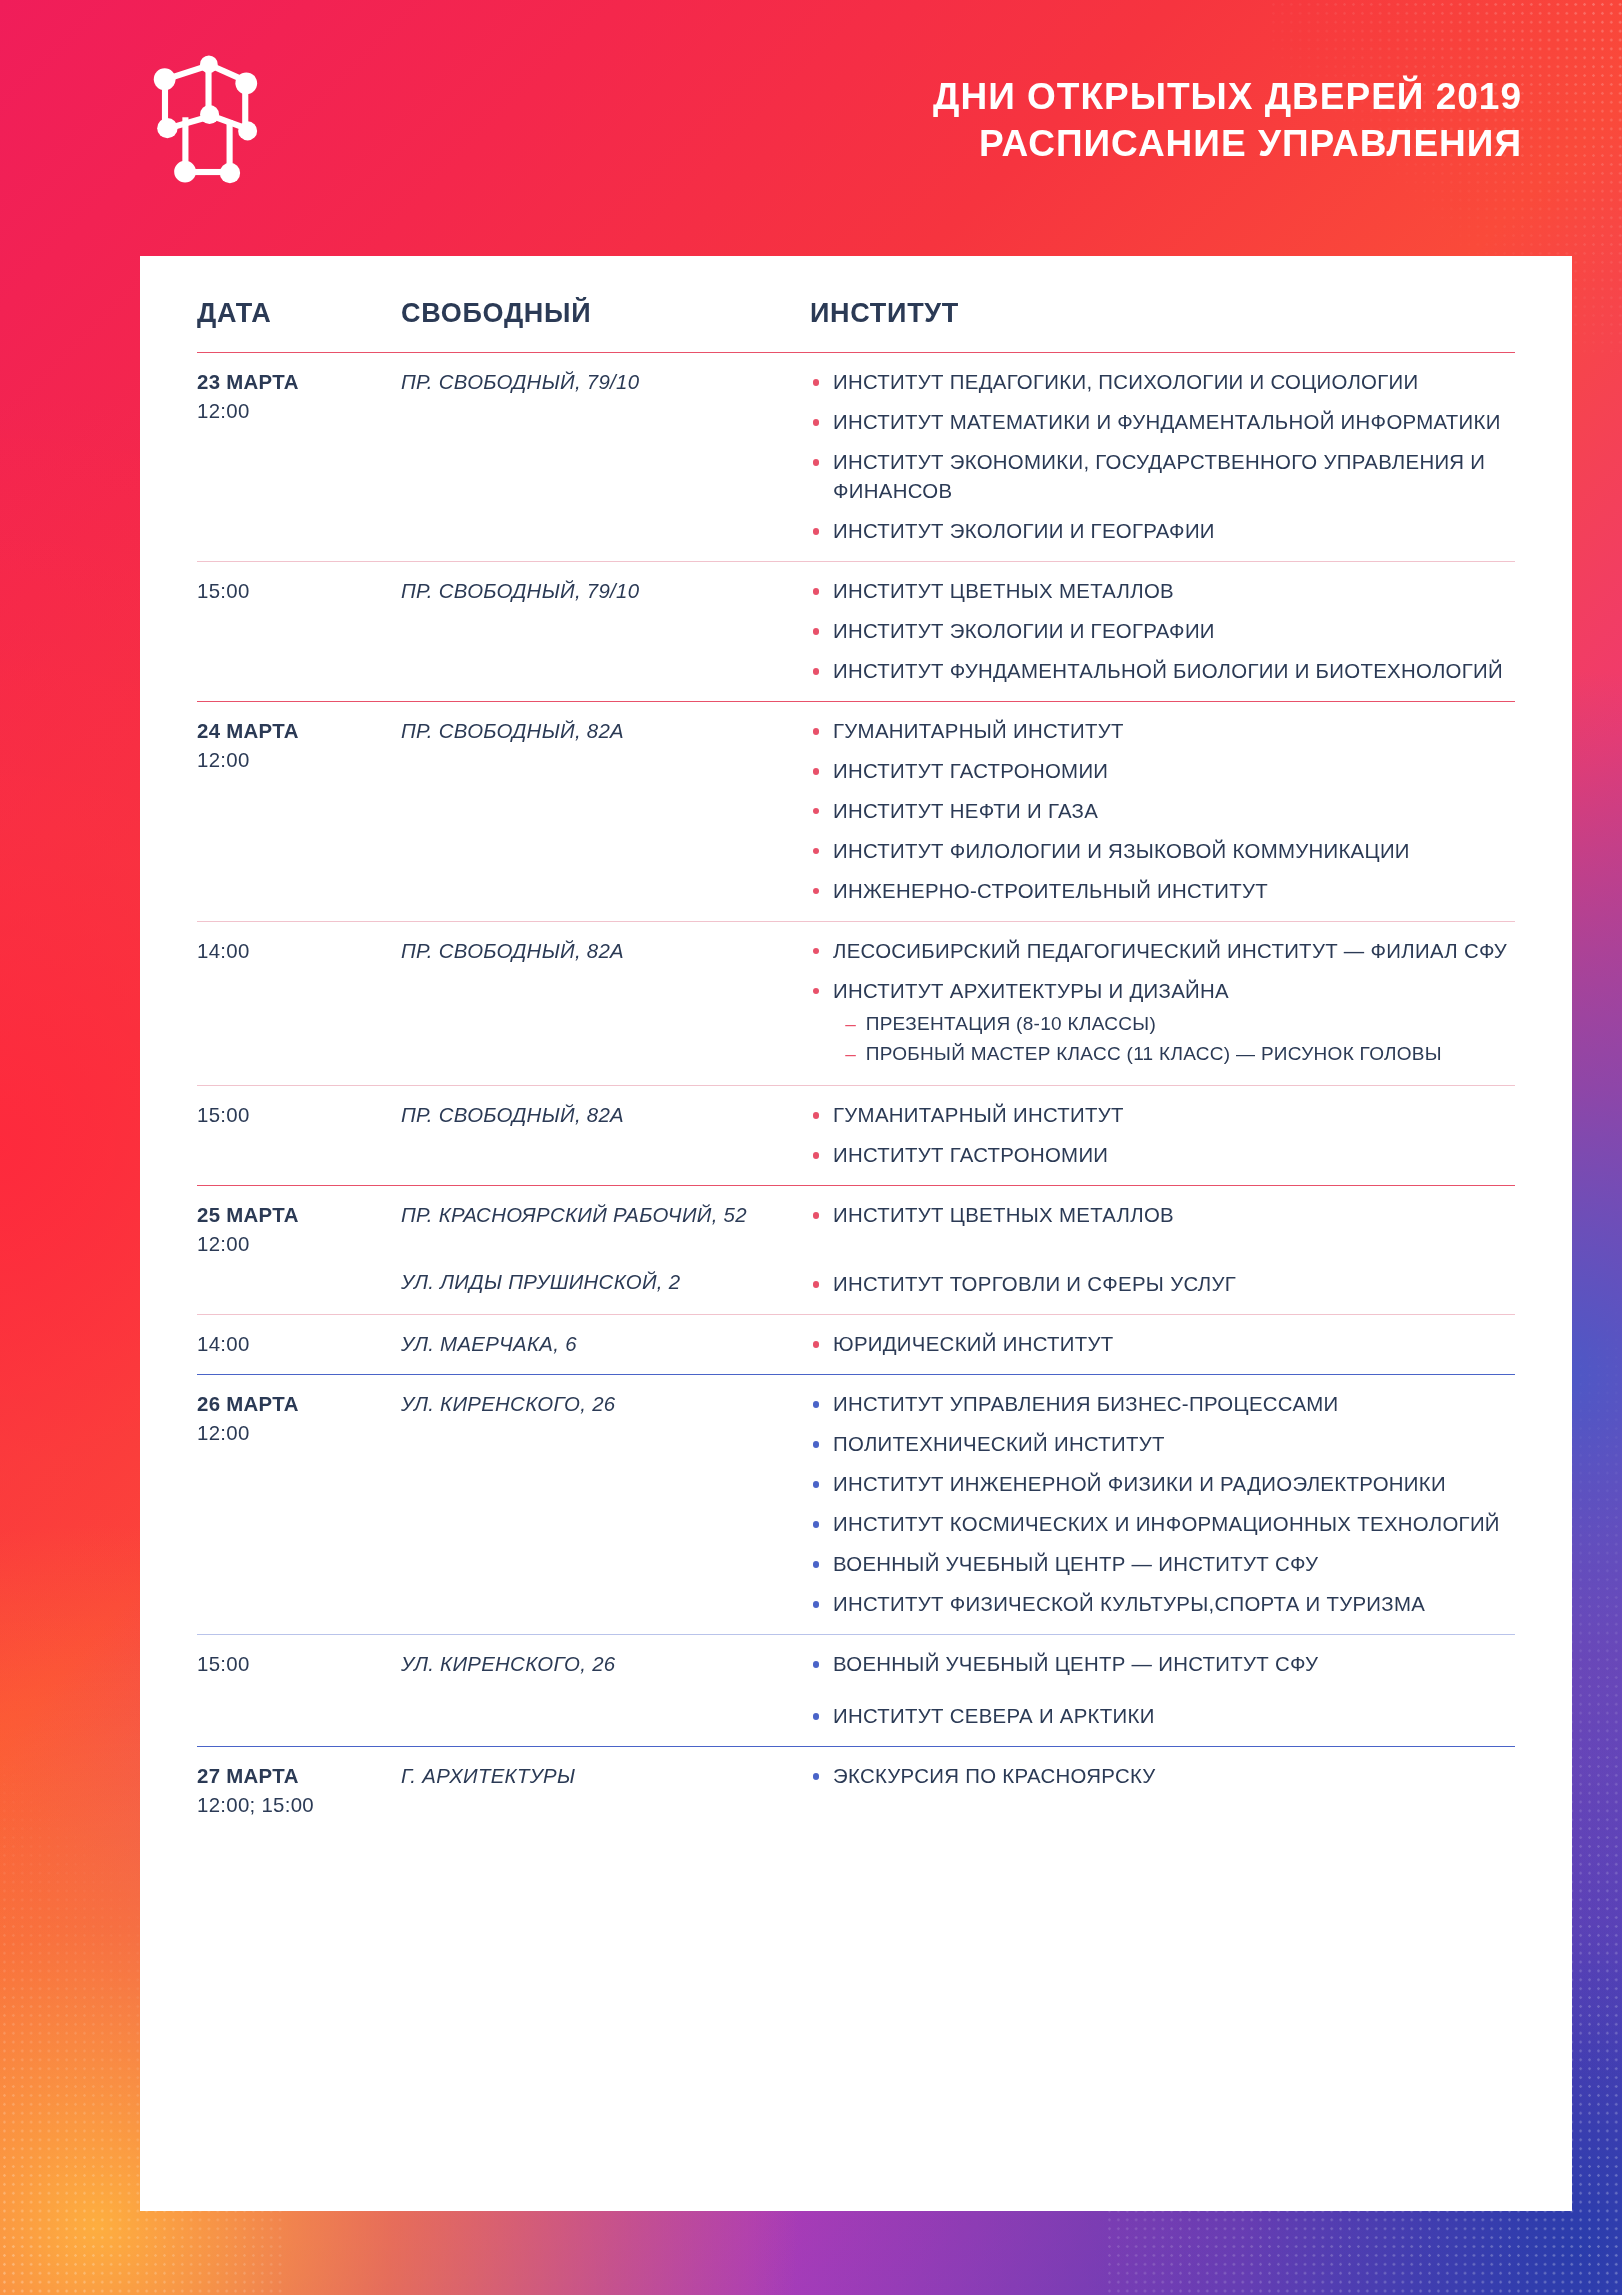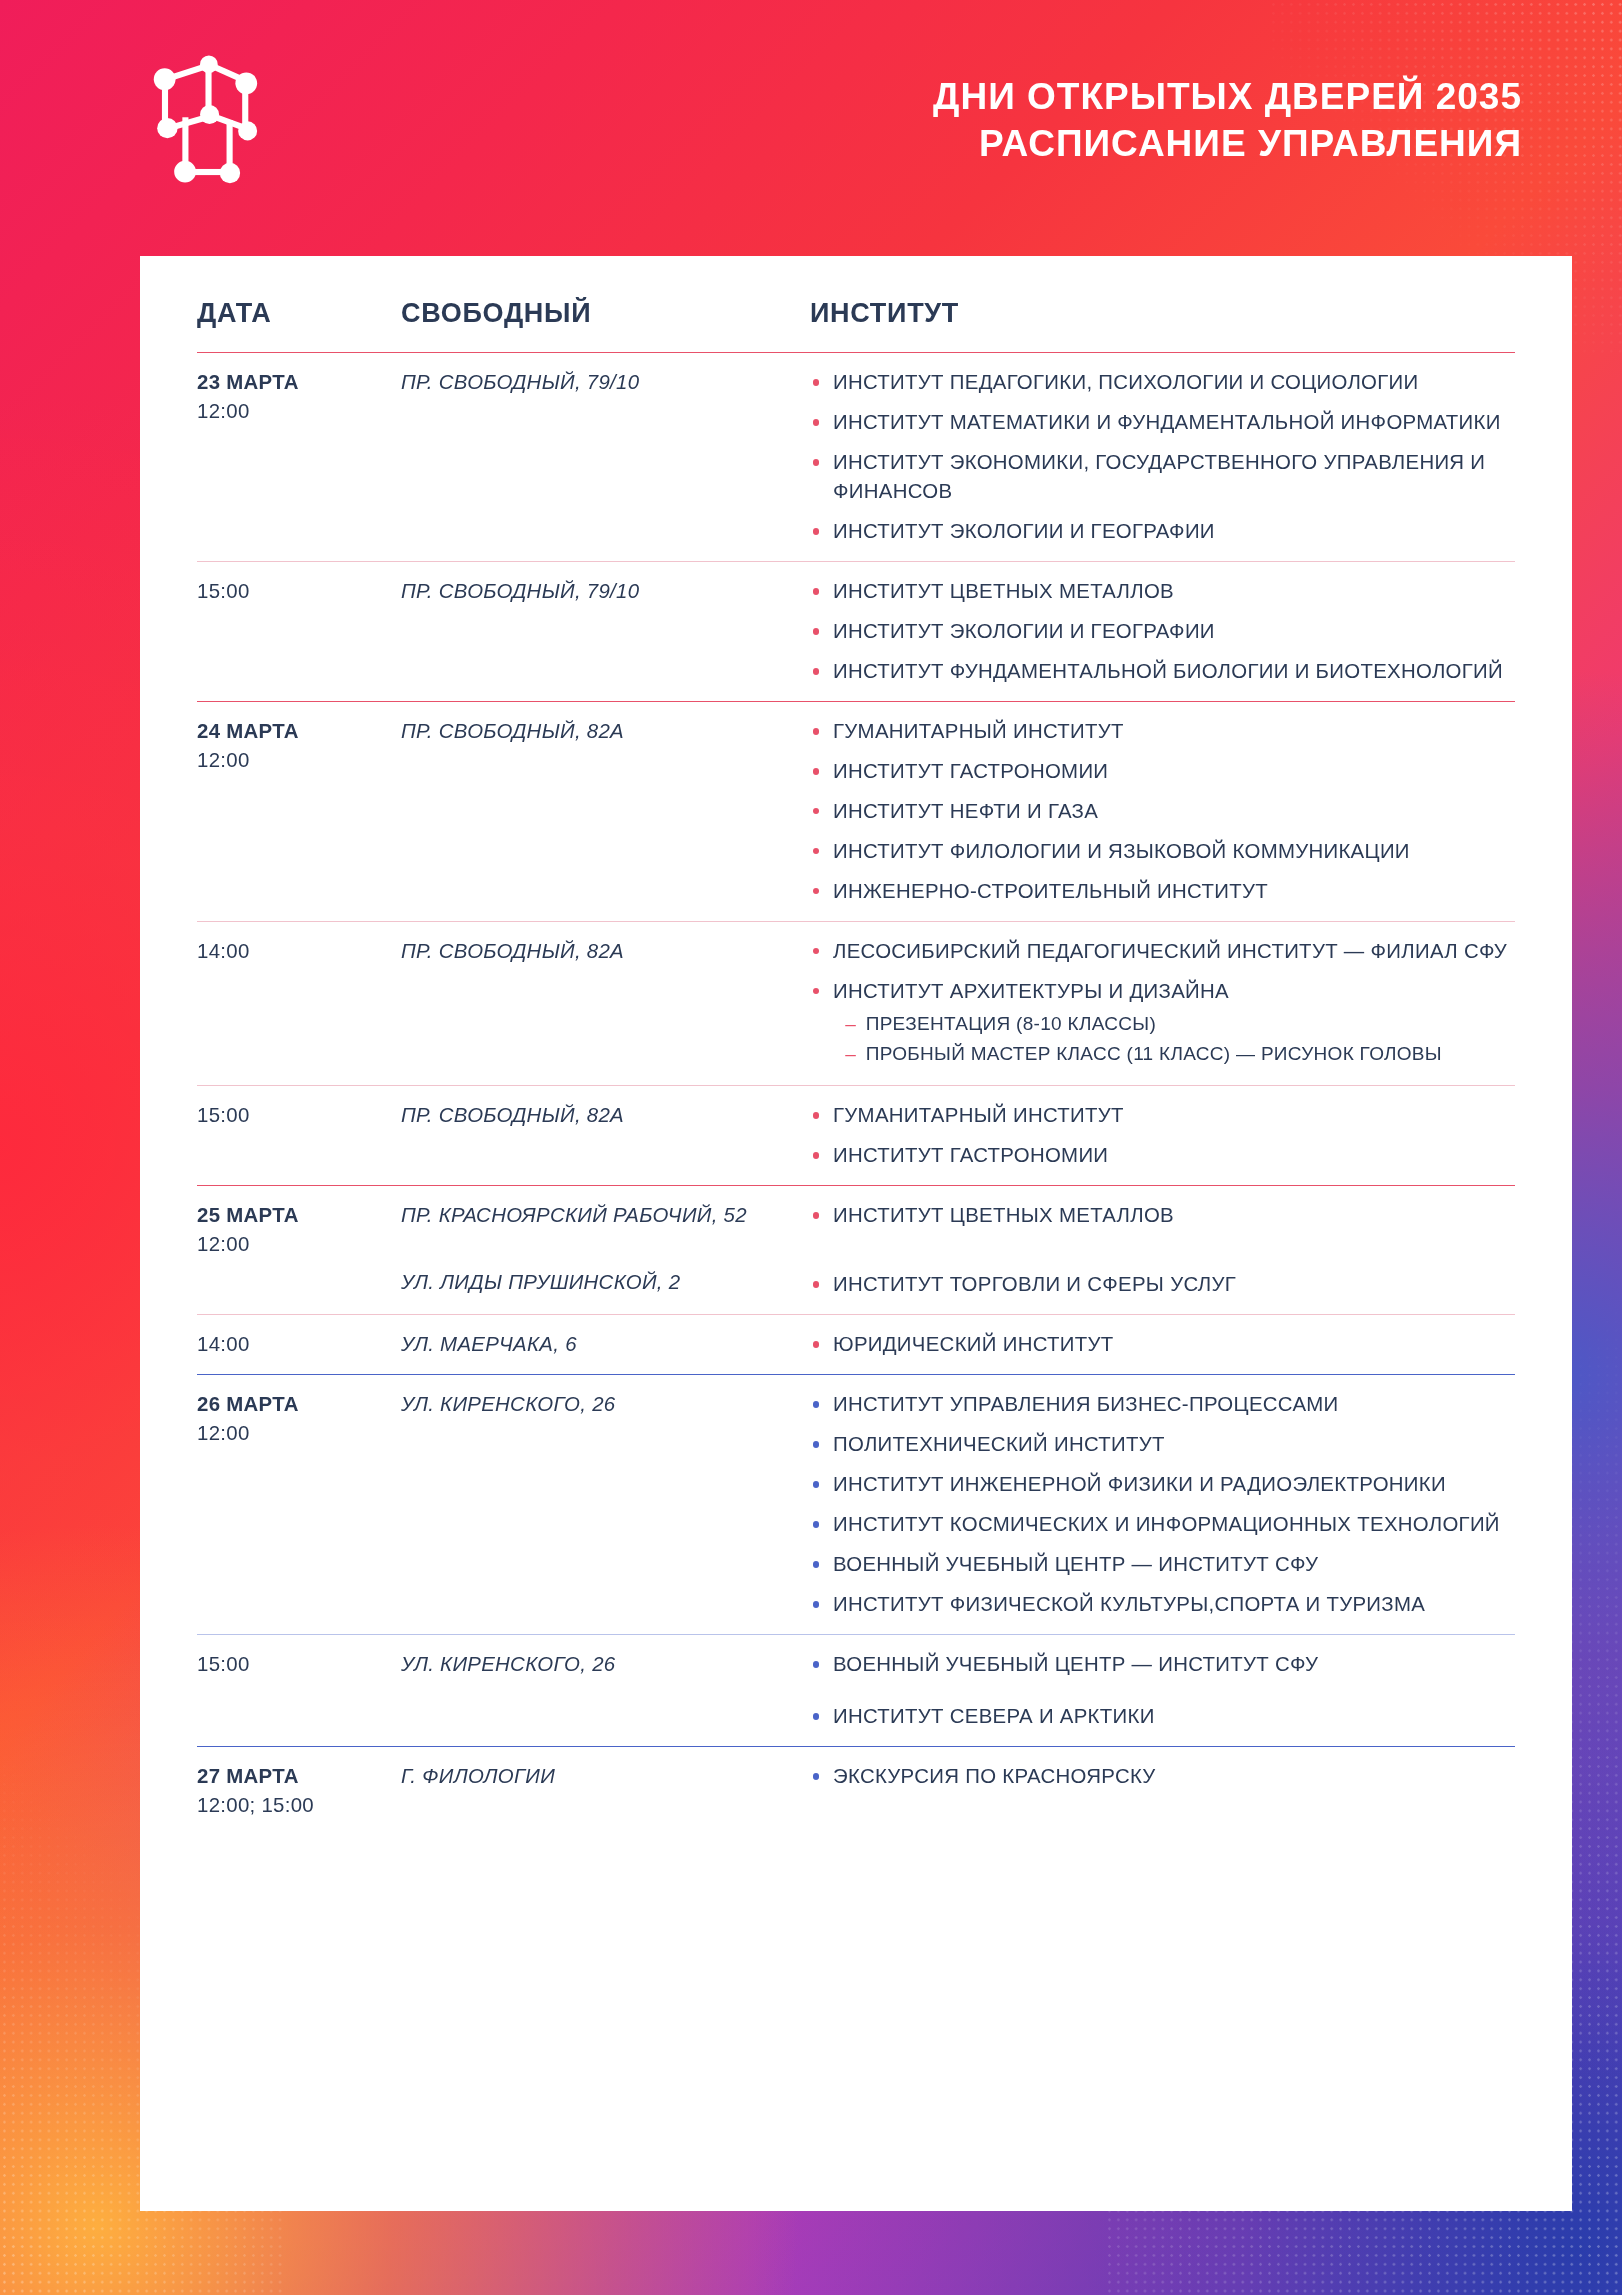--- a/index.html
+++ b/index.html
@@ -269,21 +269,21 @@
           <rect x="34" y="108" width="66" height="9" transform="rotate(-16 34 108)"></rect>
           <rect x="96" y="88" width="60" height="9" transform="rotate(20 96 88)"></rect>
           <rect x="60" y="172" width="68" height="9"></rect>
         </g>
       </svg>
     </span>
 
   </div>
 
   <div class="header-title">
-    <div class="line1">ДНИ ОТКРЫТЫХ ДВЕРЕЙ 2035</div>
+    <div class="line1">ДНИ ОТКРЫТЫХ ДВЕРЕЙ 2019</div>
     <div class="line2">РАСПИСАНИЕ УПРАВЛЕНИЯ</div>
   </div>
 
 </header>
 
 <main class="card">
   <table class="schedule">
     <colgroup>
       <col class="c-date">
       <col class="c-venue">
@@ -452,21 +452,21 @@
           </ul>
         </td>
       </tr>
 
       <tr class="group-row blue last-row">
         <td class="date-cell">
           <span class="d-day">27 МАРТА</span>
           <span class="d-time">12:00; 15:00</span>
         </td>
         <td class="venue-cell">
-          <span class="venue-line">Г. ФИЛОЛОГИИ</span>
+          <span class="venue-line">Г. АРХИТЕКТУРЫ</span>
         </td>
         <td>
           <ul class="inst-list">
             <li>ЭКСКУРСИЯ ПО КРАСНОЯРСКУ</li>
           </ul>
         </td>
       </tr>
 
     </tbody>
   </table>

